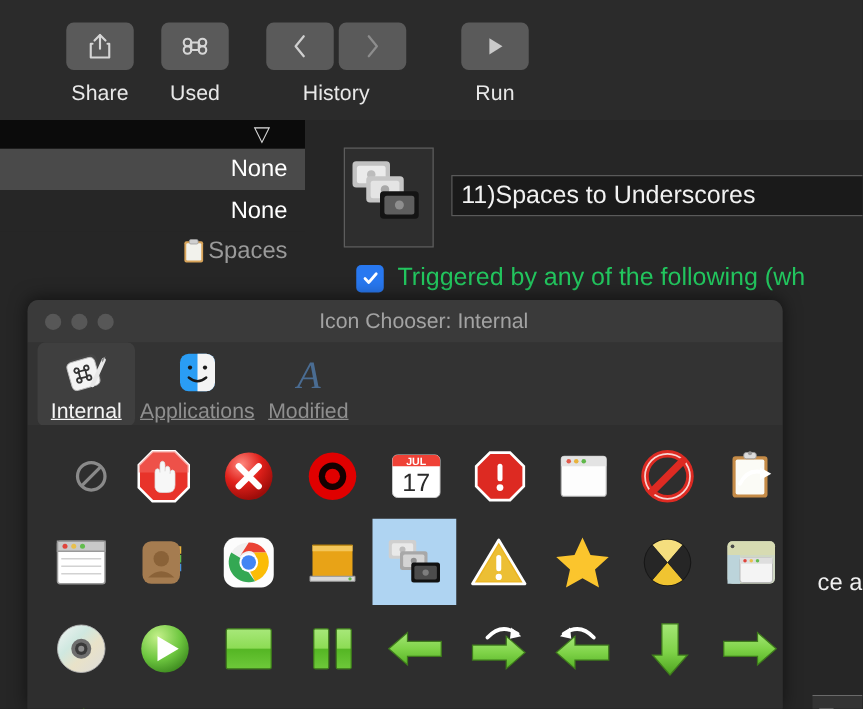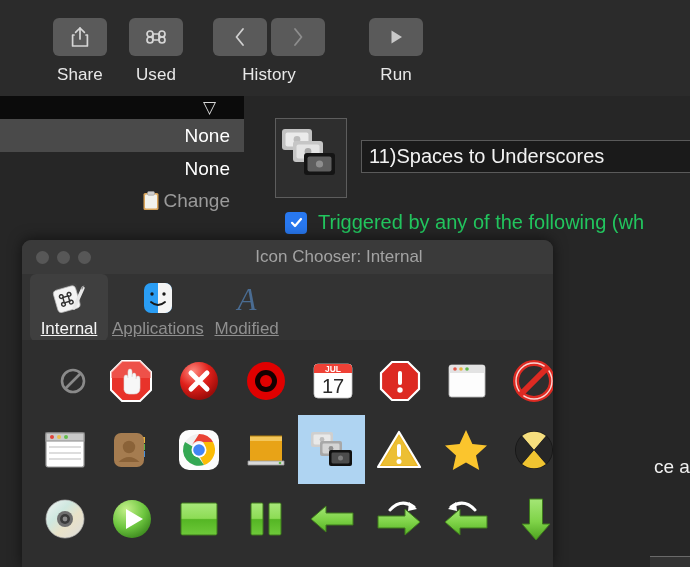--- a/index.html
+++ b/index.html
@@ -73,21 +73,21 @@
     display:flex; align-items:center; justify-content:center;
   }
   #trigger-label { font-size:20px; color:#22c55e; white-space:nowrap; }
   #bg-text-a { position:absolute; left:654px; top:360px; font-size:19px; color:#f0f0f0; white-space:nowrap; }
   #bg-hr { position:absolute; left:650px; top:460px; width:40px; height:1px; background:#6a6a6a; }
   #bg-panel { position:absolute; left:650px; top:461px; width:40px; height:106px; background:#333333; }
   #bg-text-tem { position:absolute; left:655px; top:468px; font-size:20px; color:#f2f2f2; white-space:nowrap; }
 
   
   #dialog {
-    position:absolute; left:22px; top:240px; width:531px; height:327px;
+    position:absolute; left:22px; top:240px; width:604px; height:327px;
     background:#333333; border-radius:9px 9px 0 0;
     box-shadow: 0 -1px 14px rgba(0,0,0,.55);
     overflow:hidden;
   }
   #dlg-titlebar {
     position:absolute; left:0; top:0; width:634px; height:34px;
     background:#3a3a3a;
     display:flex; align-items:center;
   }
   #traffic { display:flex; gap:8px; padding-left:14px; }
@@ -229,21 +229,21 @@
       <span class="sb-text">None</span>
     </div>
     <div id="sb-row-3">
       <span>
         <svg width="20" height="22" viewBox="0 0 20 22">
           <rect x="2.5" y="3" width="15" height="17" rx="1.6" fill="#d8a45a"></rect>
           <rect x="4" y="4.6" width="12" height="13.8" rx="1" fill="#f2f2ec"></rect>
           <rect x="6.5" y="1.6" width="7" height="3.6" rx="1.2" fill="#cfcfcf" stroke="#999" stroke-width=".6"></rect>
         </svg>
       </span>
-      <span class="sb-change">Change</span>
+      <span class="sb-change">Spaces</span>
     </div>
   </div>
 
   <div id="detail-divider"></div>
 
   <div id="detail">
 
     <div id="macro-icon">
       <span>
         <svg width="66" height="72" viewBox="0 0 66 72">

